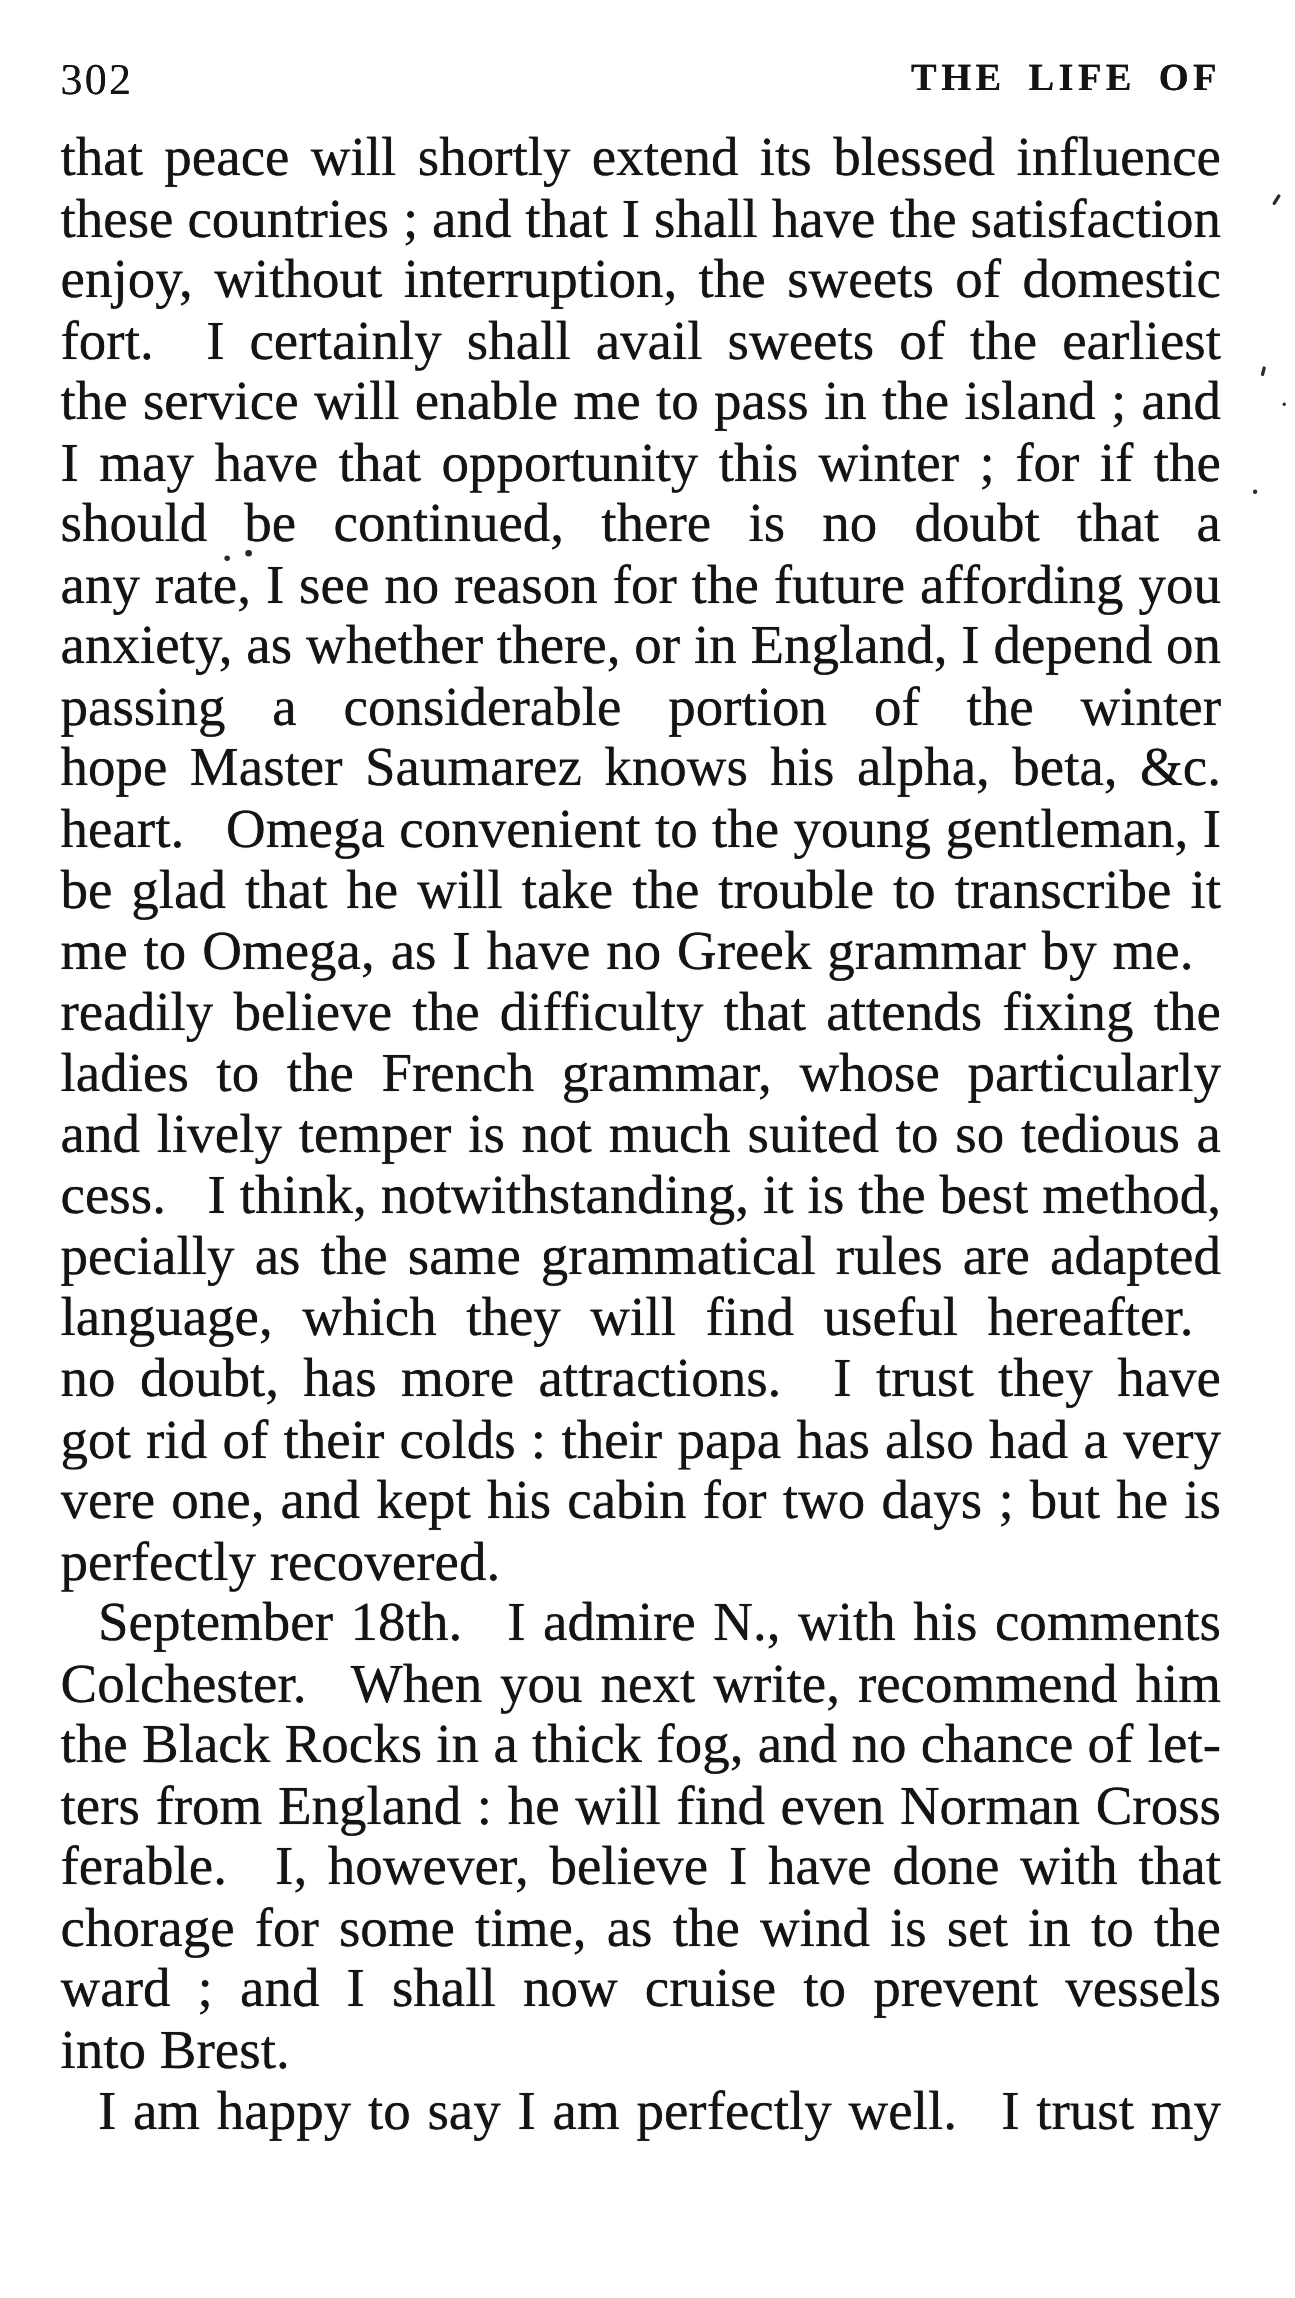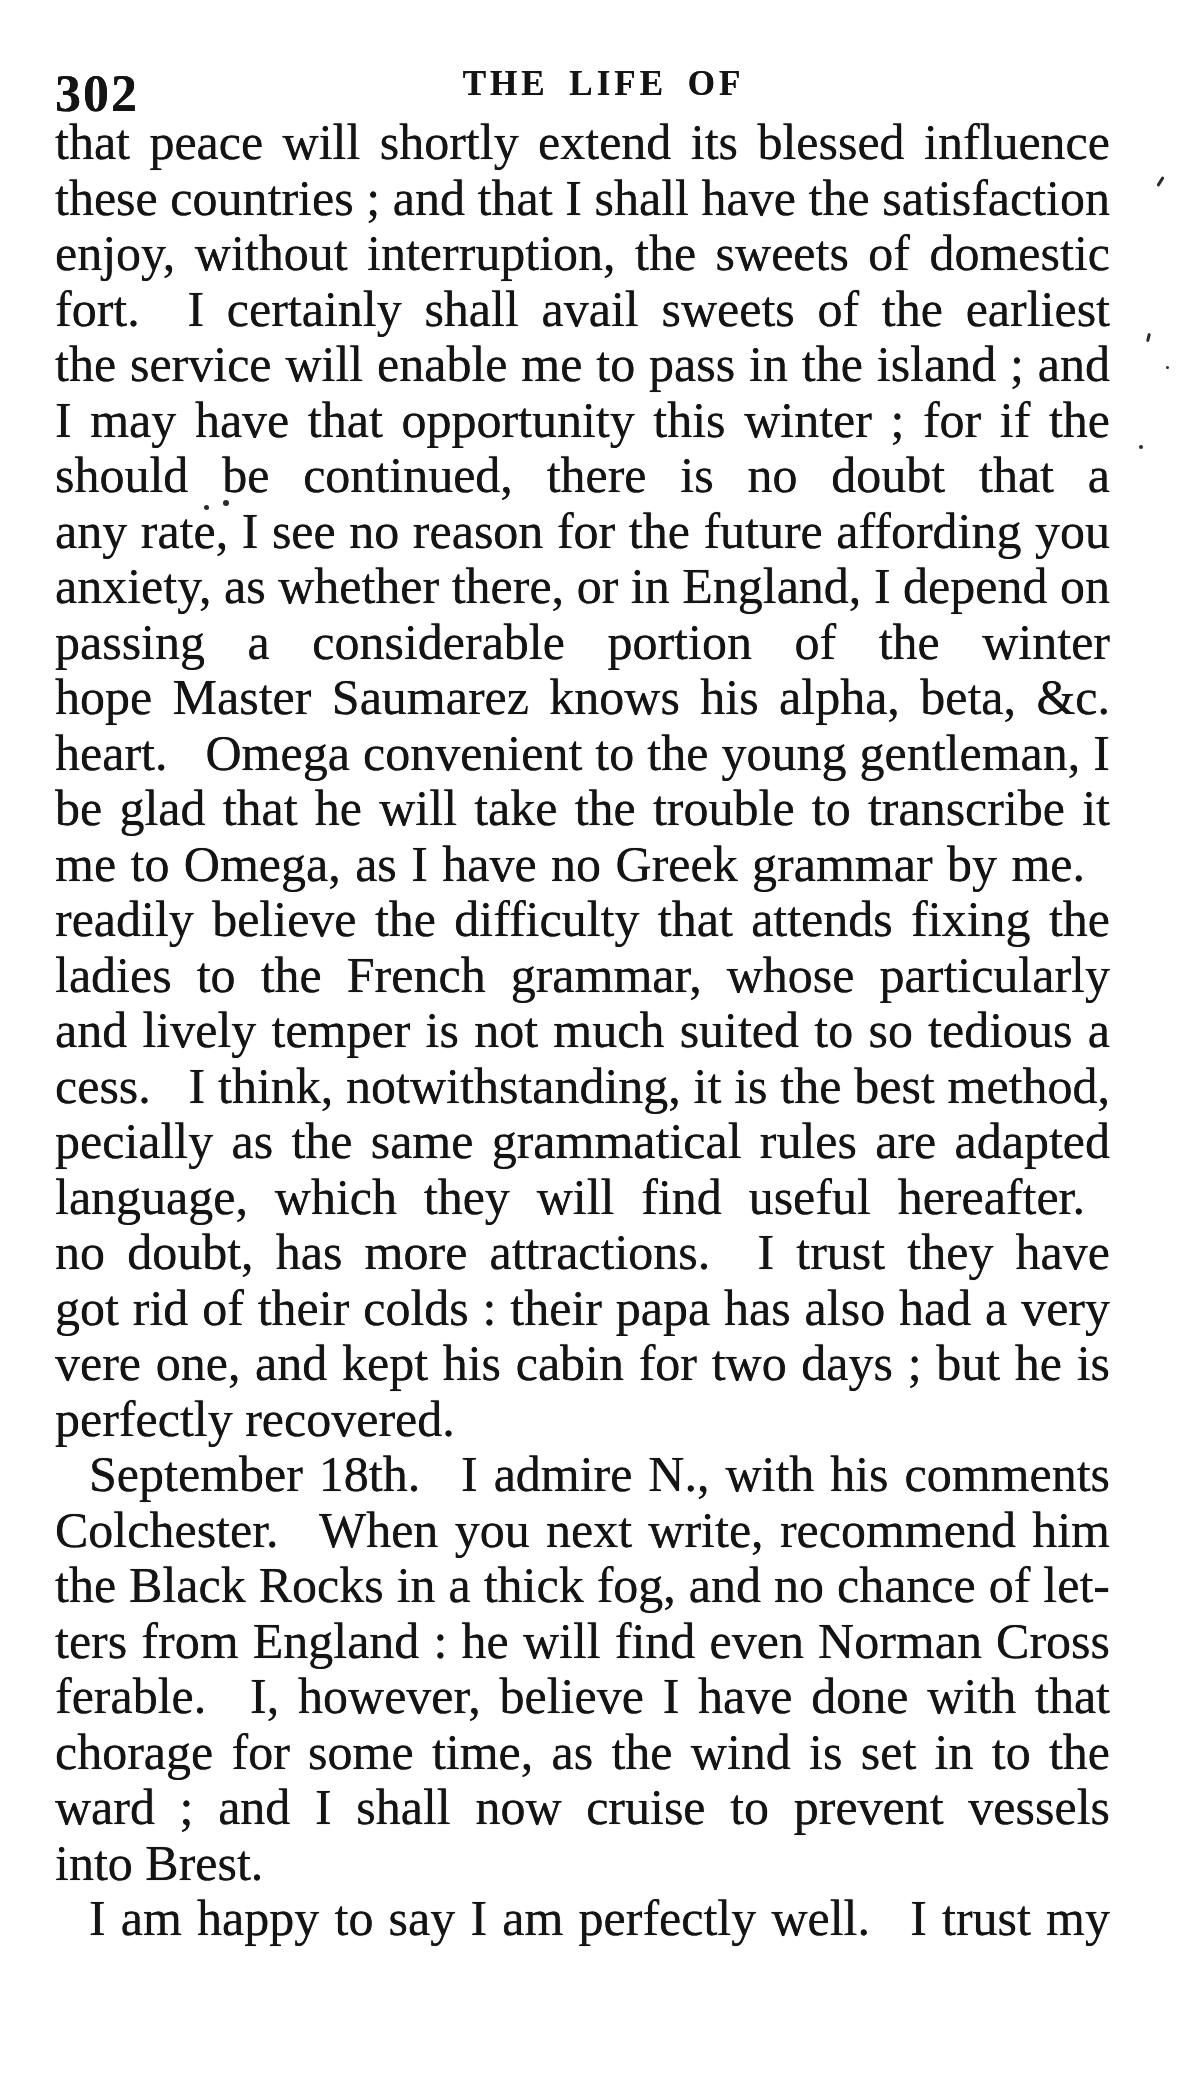--- a/index.html
+++ b/index.html
@@ -25,39 +25,37 @@
     position: absolute;
     top: 48px;
     left: 55px;
     right: 67px;
     height: 44px;
   }
   .pagenum {
     position: absolute;
     left: 0;
     top: 0;
-    font-size: 52px;
-    font-weight: 700;
+    font-size: 40px;
+    font-weight: 400;
     letter-spacing: 2px;
     text-shadow: 0 0 0.6px rgba(0,0,0,0.85);
-    margin-top: 16px;
   }
   .title {
     position: absolute;
     left: 0;
     right: 0;
     top: 3px;
-    text-align: center;
+    text-align: right;
     text-indent: 42px;
     font-size: 35px;
     font-weight: 700;
     letter-spacing: 4px;
     word-spacing: 8px;
     text-shadow: 0 0 0.5px rgba(0,0,0,0.8);
-    margin-top: 13px;
   }
   
   .body-text {
     position: absolute;
     left: 55px;
     top: 115px;
     width: 1055px;
   }
   .line {
     height: 55.5px;

